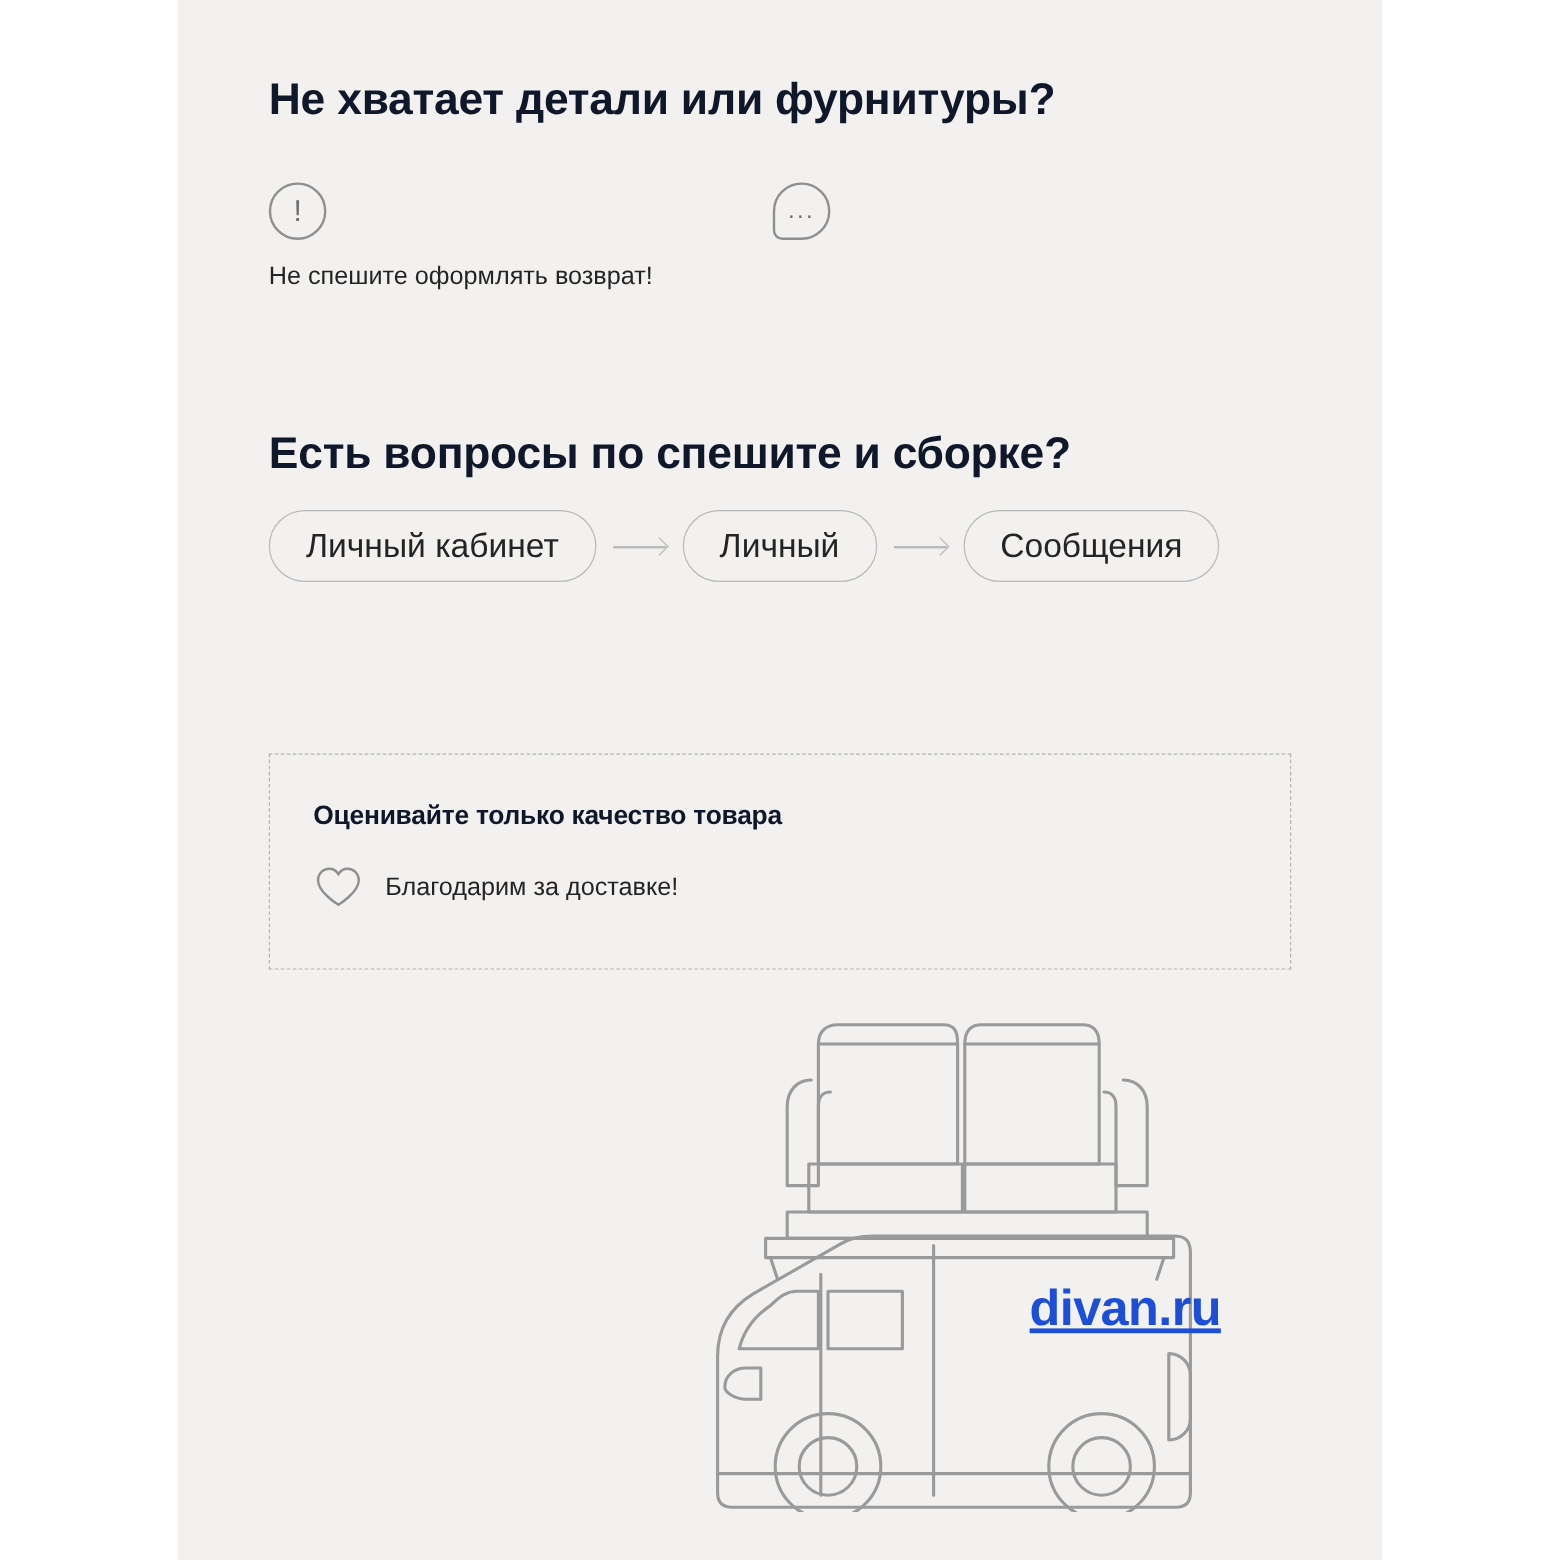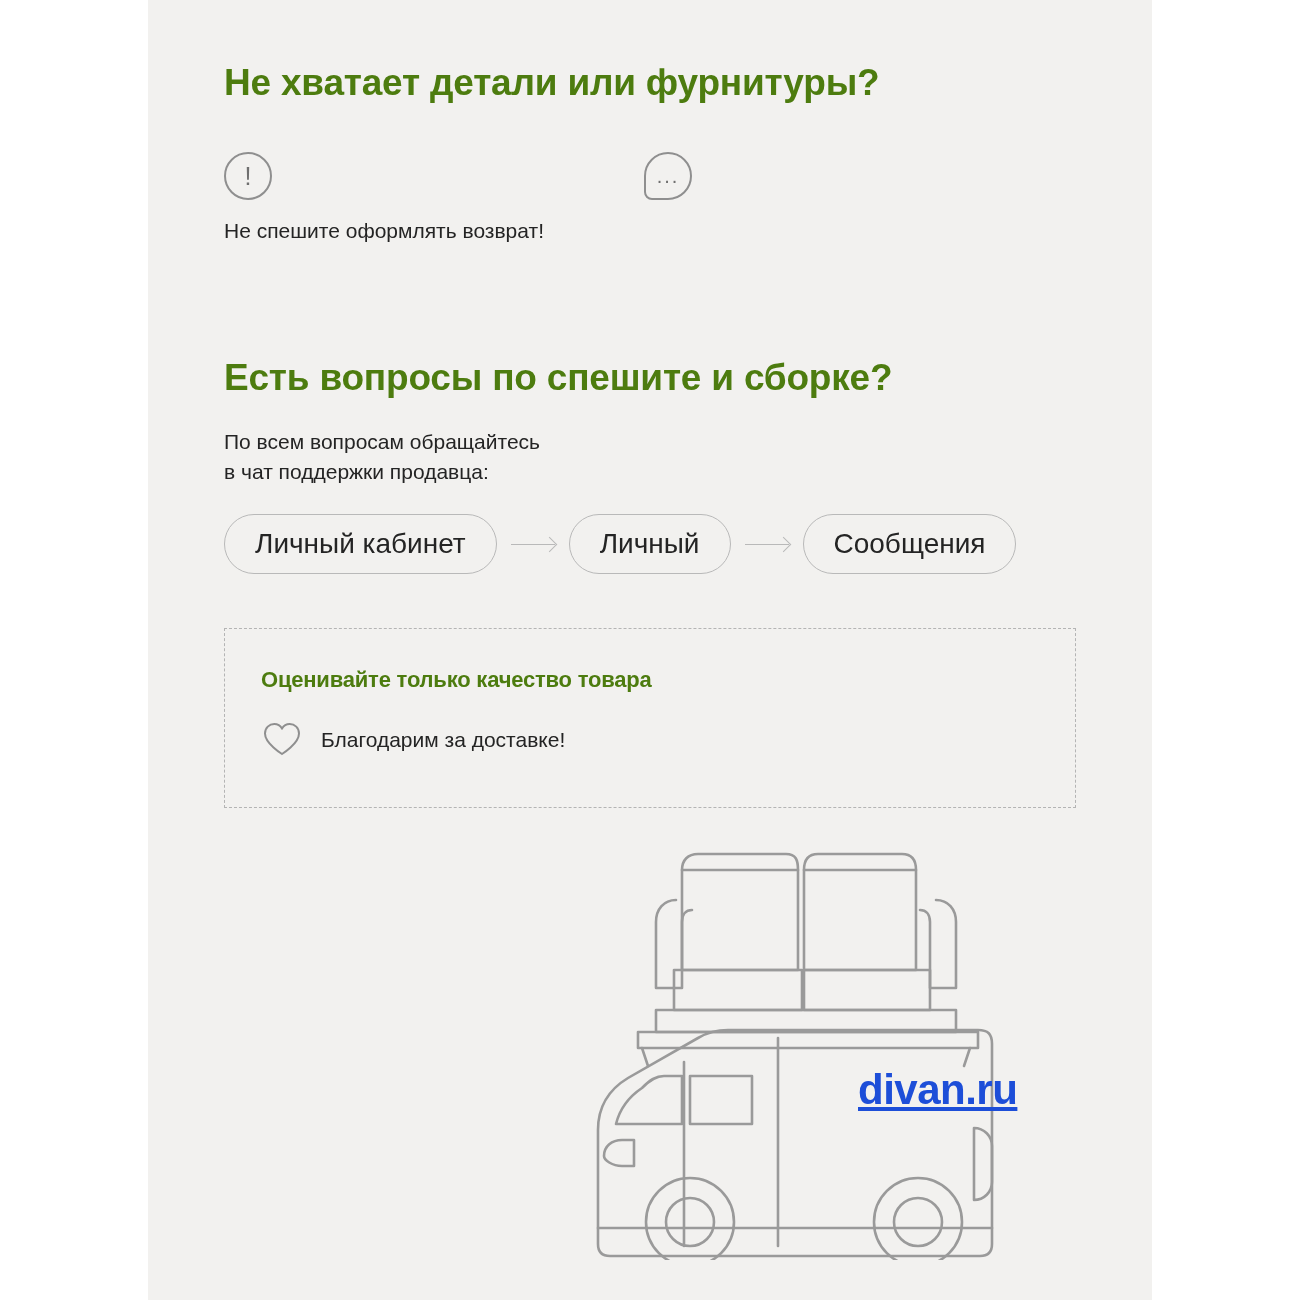--- a/index.html
+++ b/index.html
@@ -24,21 +24,21 @@
   .content {
     position: absolute;
     left: 76px;
     top: 0;
     width: 852px;
   }
 
   h2.section-title {
     font-size: 37px;
     font-weight: 700;
-    color: #4d7c0f;
+    color: #0f172a;
     margin: 0;
     letter-spacing: -0.2px;
   }
 
   
   .sec1 {
     position: absolute;
     top: 62px;
     left: 0;
     width: 852px;
@@ -199,22 +199,20 @@
         <div class="col right">
           <div class="icon-circle" style="border-radius:50% 50% 50% 8px; font-size:20px; letter-spacing:2px;">
             <span>...</span>
           </div>
         </div>
       </div>
     </div>
 
     <div class="sec2">
       <h2 class="section-title">Есть вопросы по спешите и сборке?</h2>
-      <p class="lead" style="white-space: pre-line;">По всем вопросам обращайтесь
-в чат поддержки продавца:</p>
       <div class="chips">
         <div class="chip">Личный кабинет</div>
         <div class="arrow"></div>
         <div class="chip">Личный</div>
         <div class="arrow"></div>
         <div class="chip">Сообщения</div>
       </div>
     </div>
 
   </div>

